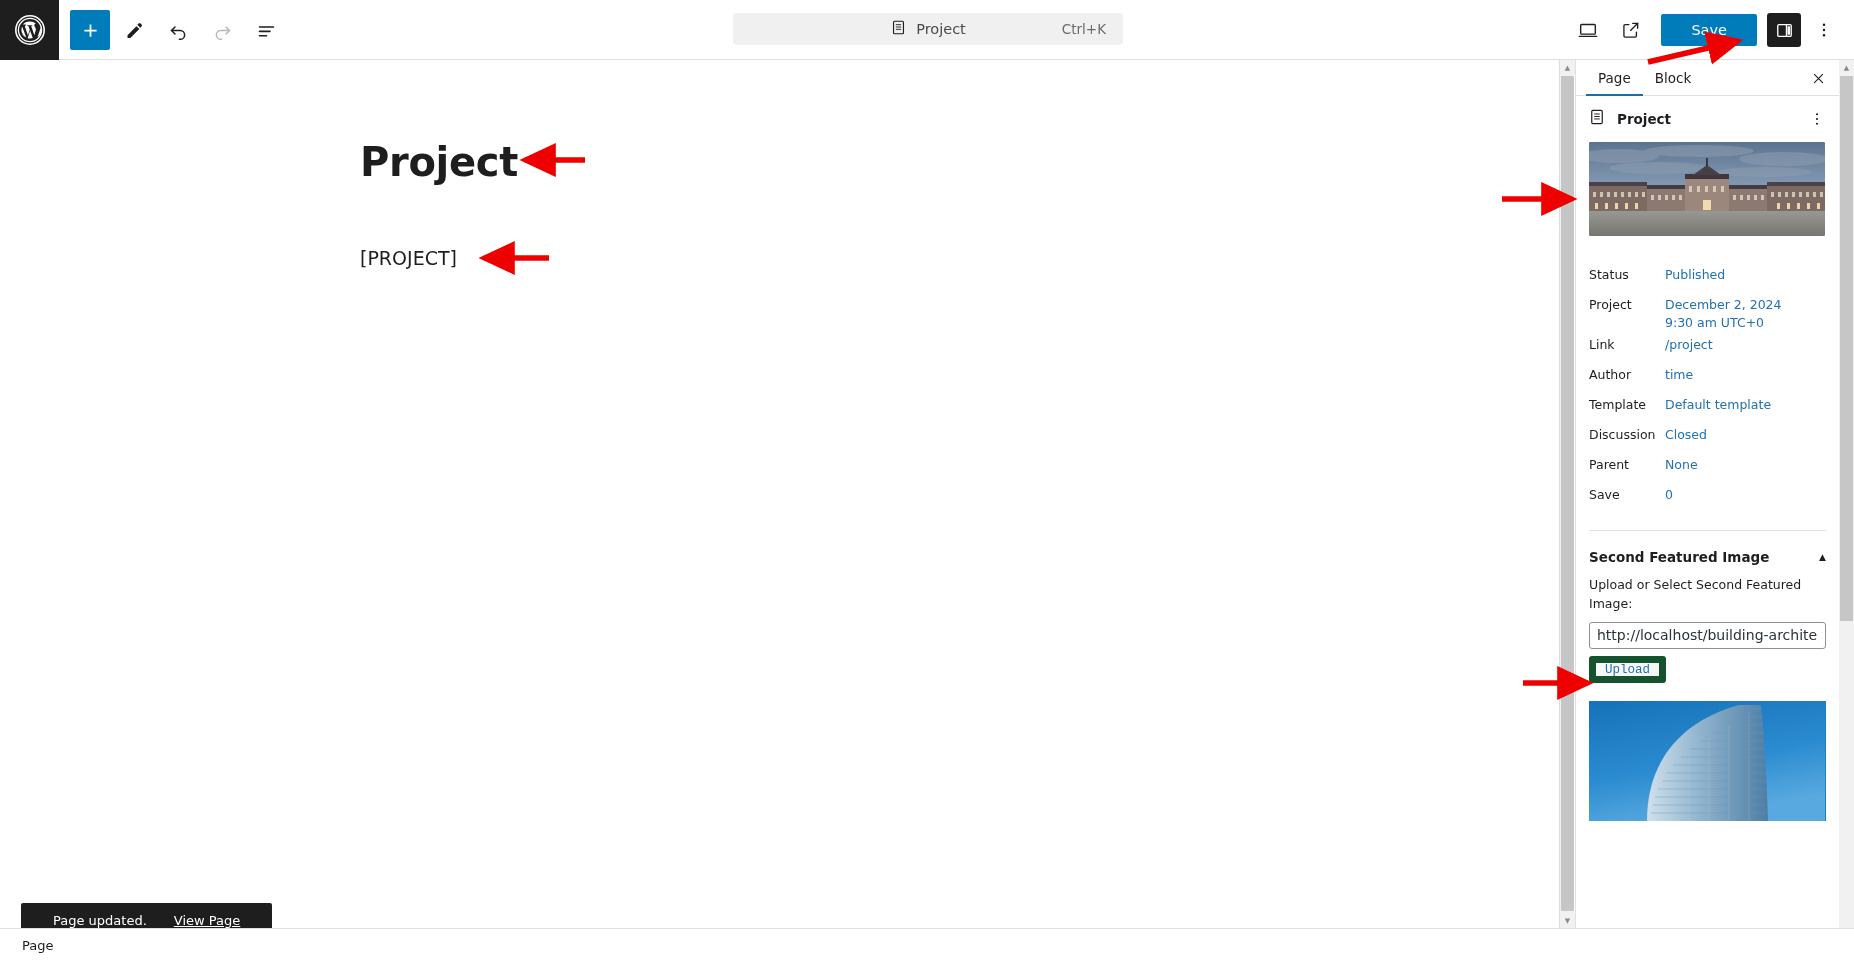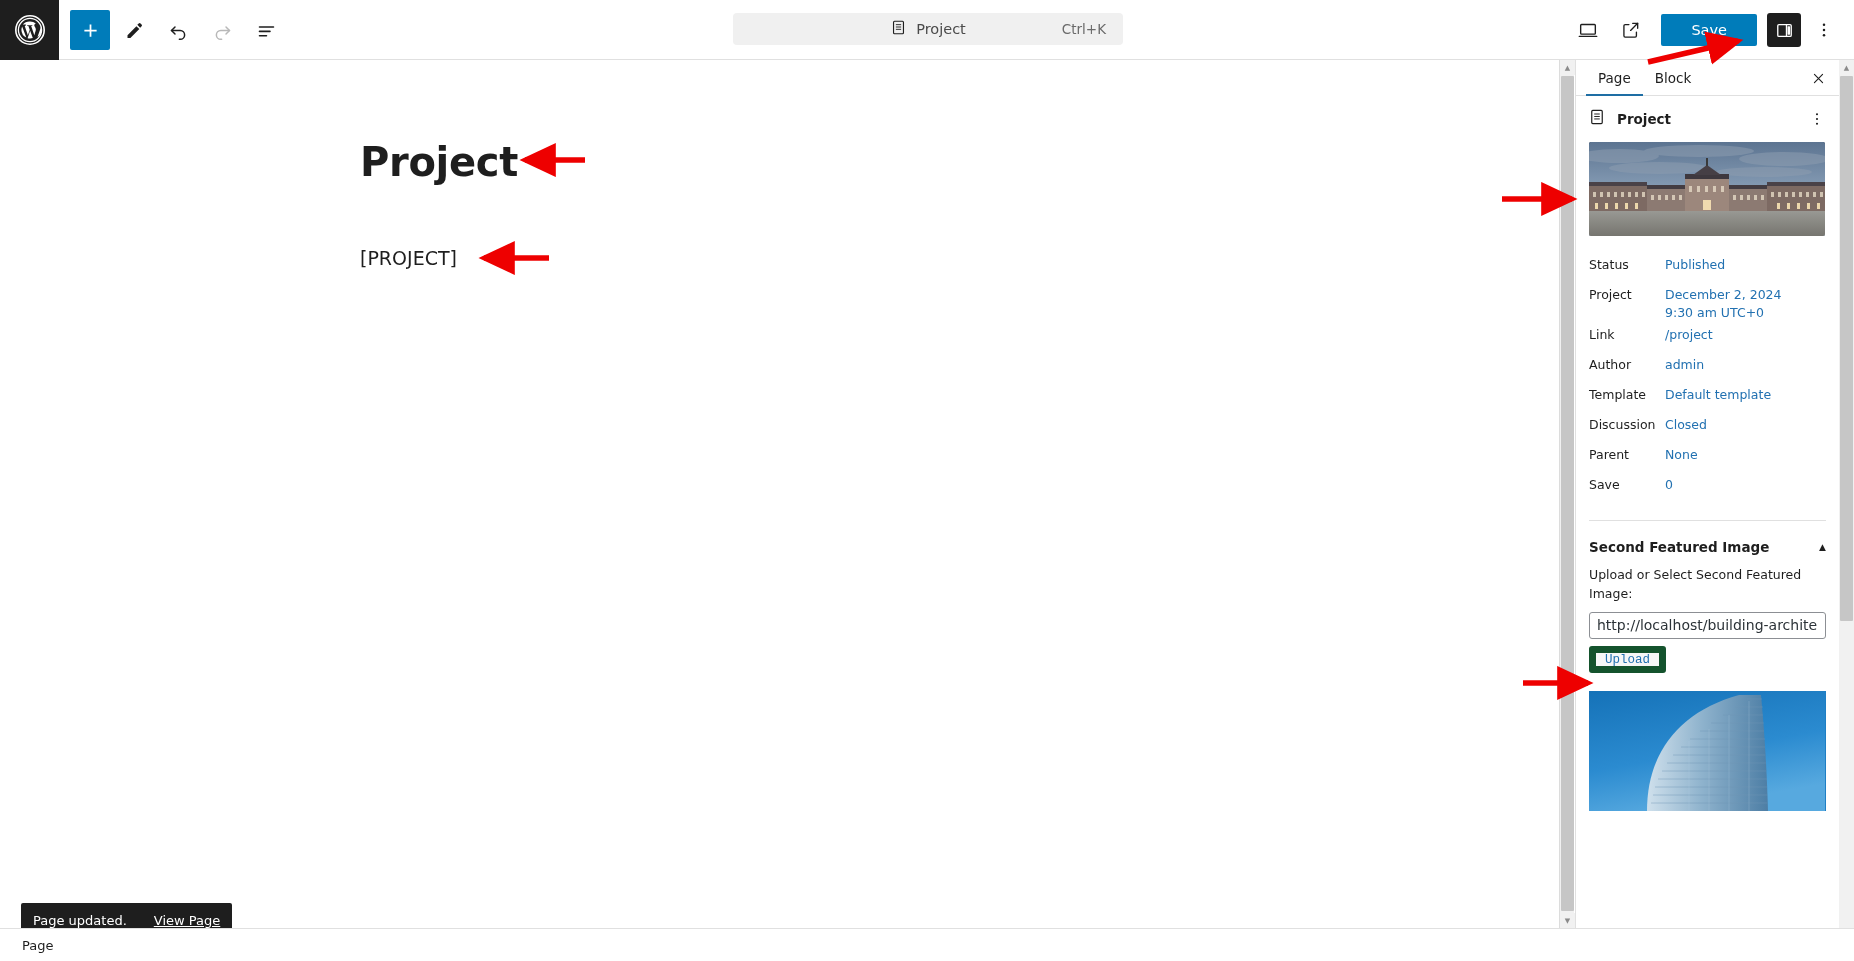--- a/index.html
+++ b/index.html
@@ -196,21 +196,21 @@
     position: absolute; left: 1px; top: 16px;
     width: 13px; height: 545px; background: #c6c6c6; border-radius: 1px;
   }
 
   
   .snackbar {
     position: absolute; left: 21px; top: 903px;
     min-width: 196px; height: 35px;
     background: #1e1e1e; color: #fff; border-radius: 2px;
     display: flex; align-items: center; gap: 27px;
-    padding: 0 12px; font-size: 13px;
+    padding: 0 32px; font-size: 13px;
   }
   .snackbar .sb-link { color: #fff; text-decoration: underline; cursor: pointer; font-size: 13px; }
 
   
   .bottombar {
     position: absolute; left: 0; top: 928px;
     width: 1854px; height: 33px;
     background: #fff; border-top: 1px solid #e0e0e0;
     display: flex; align-items: center; padding-left: 22px;
   }
@@ -435,35 +435,35 @@
             <rect x="198" y="61" width="3" height="6"></rect>
           <rect x="208" y="61" width="3" height="6"></rect>
             <rect x="218" y="61" width="3" height="6"></rect>
           <rect x="228" y="61" width="3" height="6"></rect>
         </g>
       </svg>
     </div>
 
 
     <div class="meta-rows">
-      <div class="meta-row" style="margin-top:6px;">
+      <div class="meta-row" style="margin-top:16px;">
         <span class="mk">Status</span>
         <button class="mv">Published</button>
       </div>
       <div class="meta-row" style="min-height:40px;">
         <span class="mk">Project</span>
         <button class="mv" style="width:130px;"><span>December 2, 2024 9:30 am UTC+0</span></button>
       </div>
       <div class="meta-row">
         <span class="mk">Link</span>
         <button class="mv">/project</button>
       </div>
       <div class="meta-row">
         <span class="mk">Author</span>
-        <button class="mv">admin</button>
+        <button class="mv">time</button>
       </div>
       <div class="meta-row">
         <span class="mk">Template</span>
         <button class="mv">Default template</button>
       </div>
       <div class="meta-row">
         <span class="mk">Discussion</span>
         <button class="mv">Closed</button>
       </div>
       <div class="meta-row">

